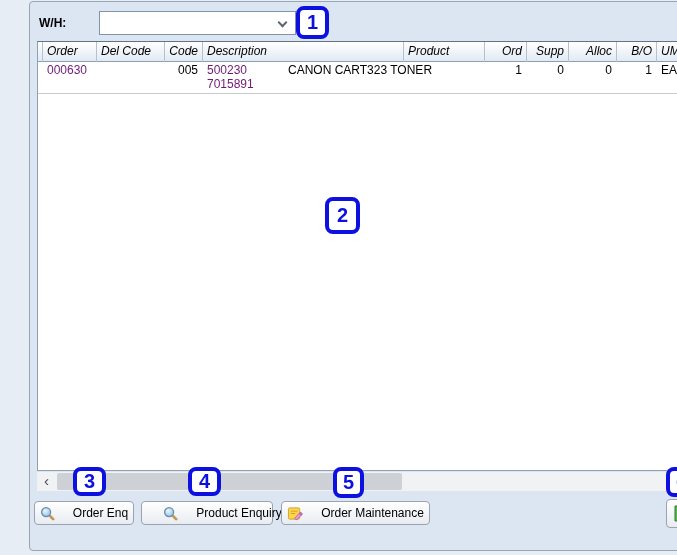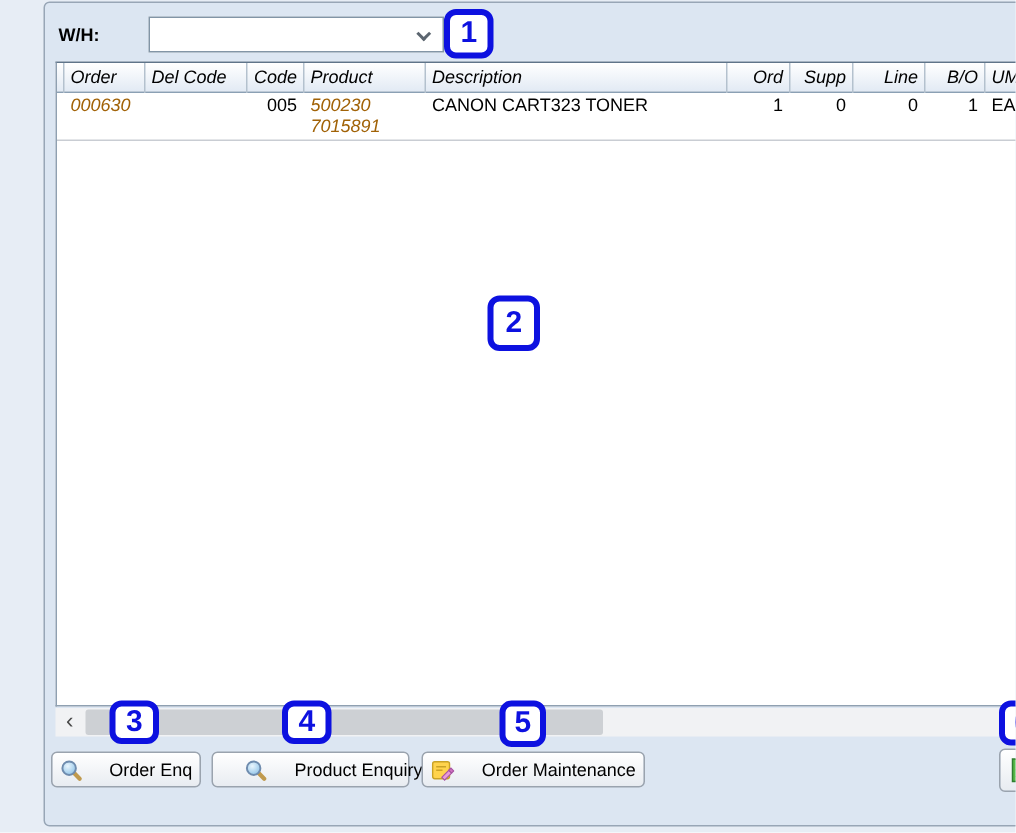--- a/index.html
+++ b/index.html
@@ -62,21 +62,21 @@
   .c2 { width: 68px; }
   .c3 { width: 38px; }
   .c4 { width: 81px; }
   .c5 { width: 201px; }
   .c6 { width: 42px; }
   .c7 { width: 42px; }
   .c8 { width: 48px; }
   .c9 { width: 40px; }
   .c10 { width: 35px; border-right: none; padding-right: 0; }
   .al-right { text-align: right; }
-  .navy { color: #a16207; font-style: italic; }
+  .navy { color: #701a75; }
   
   .hscroll {
     position: absolute; left: 7px; top: 470px; width: 658px; height: 19px;
     background: #f1f2f4;
   }
   .hscroll .arrow {
     position: absolute; left: 0; top: 0; width: 19px; height: 19px;
     color: #4a4a4a; text-align: center; line-height: 17px; font-size: 15px;
   }
   .hscroll .thumb {
@@ -119,25 +119,25 @@
   <div class="dropdown">
     <span class="chevron-down"></span>
   </div>
 
   <div class="grid">
     <div class="hrow">
         <div class="hcell c0 al-left"></div>
         <div class="hcell c1 al-left">Order</div>
         <div class="hcell c2 al-left">Del Code</div>
         <div class="hcell c3 al-right">Code</div>
+        <div class="hcell c5 al-left">Description</div>
         <div class="hcell c4 al-left">Product</div>
-        <div class="hcell c5 al-left">Description</div>
         <div class="hcell c6 al-right">Ord</div>
         <div class="hcell c7 al-right">Supp</div>
-        <div class="hcell c8 al-right">Line</div>
+        <div class="hcell c8 al-right">Alloc</div>
         <div class="hcell c9 al-right">B/O</div>
         <div class="hcell c10 al-left">UM</div>
       </div>
     <div>
         <div class="trow">
           <div class="tcell c0 al-left">
             <div></div>
           </div>
           <div class="tcell c1 al-left navy">
             <div>000630</div>

